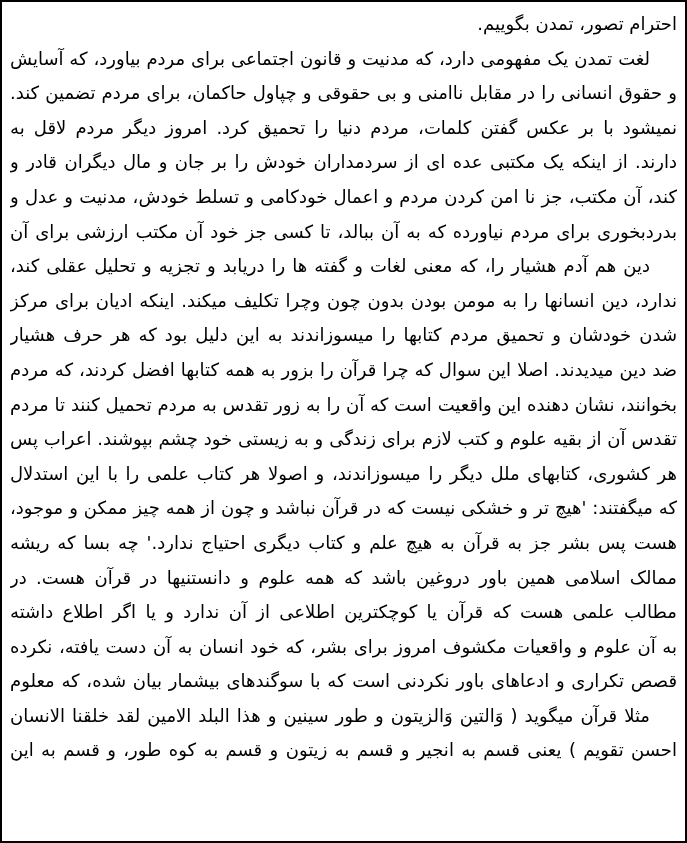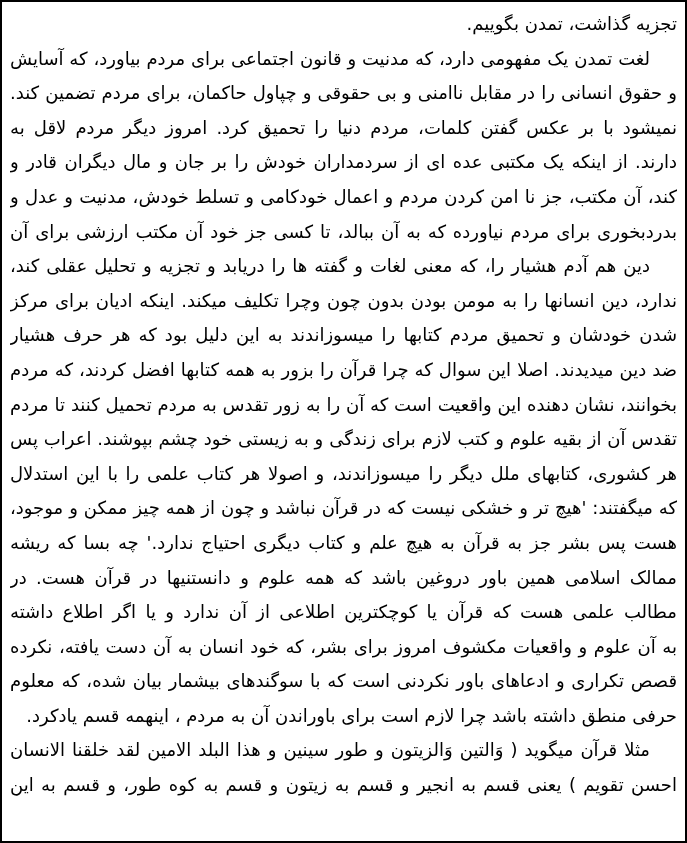--- a/index.html
+++ b/index.html
@@ -33,36 +33,35 @@
     text-align-last: right;
   }
   .line.indent {
     text-indent: 27px;
   }
 </style>
 </head>
 <body>
 
 <div class="scan-page" id="scan-page">
-    <div class="line no-justify">تجزیه گذاشت، تمدن بگوییم.</div>
+    <div class="line no-justify">احترام تصور، تمدن بگوییم.</div>
     <div class="line indent">لغت تمدن یک مفهومی دارد، که مدنیت و قانون اجتماعی برای مردم بیاورد، که آسایش و امنیت</div>
     <div class="line">و حقوق انسانی را در مقابل ناامنی و بی حقوقی و چپاول حاکمان، برای مردم تضمین کند. تا ابد که</div>
     <div class="line">نمیشود با بر عکس گفتن کلمات، مردم دنیا را تحمیق کرد. امروز دیگر مردم لاقل به مفهوم لغات توجه</div>
     <div class="line">دارند. از اینکه یک مکتبی عده ای از سردمداران خودش را بر جان و مال دیگران قادر و ارجح و ممتاز</div>
     <div class="line">کند، آن مکتب، جز نا امن کردن مردم و اعمال خودکامی و تسلط خودش، مدنیت و عدل و قانون</div>
     <div class="line">بدردبخوری برای مردم نیاورده که به آن ببالد، تا کسی جز خود آن مکتب ارزشی برای آن قایل شود.</div>
     <div class="line indent">دین هم آدم هشیار را، که معنی لغات و گفته ها را دریابد و تجزیه و تحلیل عقلی کند، دوست</div>
     <div class="line">ندارد، دین انسانها را به مومن بودن بدون چون وچرا تکلیف میکند. اینکه ادیان برای مرکز قدرت</div>
     <div class="line">شدن خودشان و تحمیق مردم کتابها را میسوزاندند به این دلیل بود که هر حرف هشیار کننده ای را</div>
     <div class="line">ضد دین میدیدند. اصلا این سوال که چرا قرآن را بزور به همه کتابها افضل کردند، که مردم فقط قرآن</div>
     <div class="line">بخوانند، نشان دهنده این واقعیت است که آن را به زور تقدس به مردم تحمیل کنند تا مردم از ترس</div>
     <div class="line">تقدس آن از بقیه علوم و کتب لازم برای زندگی و به زیستی خود چشم بپوشند. اعراب پس از حمله به</div>
     <div class="line">هر کشوری، کتابهای ملل دیگر را میسوزاندند، و اصولا هر کتاب علمی را با این استدلال نابود میکردند</div>
     <div class="line">که میگفتند: 'هیچ تر و خشکی نیست که در قرآن نباشد و چون از همه چیز ممکن و موجود، در قرآن</div>
     <div class="line">هست پس بشر جز به قرآن به هیچ علم و کتاب دیگری احتیاج ندارد.' چه بسا که ریشه واپس ماندگی</div>
     <div class="line">ممالک اسلامی همین باور دروغین باشد که همه علوم و دانستنیها در قرآن هست. در صورتیکه بسیار</div>
     <div class="line">مطالب علمی هست که قرآن یا کوچکترین اطلاعی از آن ندارد و یا اگر اطلاع داشته کوچکترین اشاره ای</div>
     <div class="line">به آن علوم و واقعیات مکشوف امروز برای بشر، که خود انسان به آن دست یافته، نکرده است. بلکه فقط</div>
     <div class="line">قصص تکراری و ادعاهای باور نکردنی است که با سوگندهای بیشمار بیان شده، که معلوم نیست اگر</div>
-    <div class="line no-justify">حرفی منطق داشته باشد چرا لازم است برای باوراندن آن به مردم ، اینهمه قسم یادکرد.</div>
     <div class="line indent">مثلا قرآن میگوید ( وَالتین وَالزیتون و طور سینین و هذا البلد الامین لقد خلقنا الانسان فی</div>
     <div class="line">احسن تقویم ) یعنی قسم به انجیر و قسم به زیتون و قسم به کوه طور، و قسم به این شهر امن و امان</div>
   </div>
 
 </body></html>

